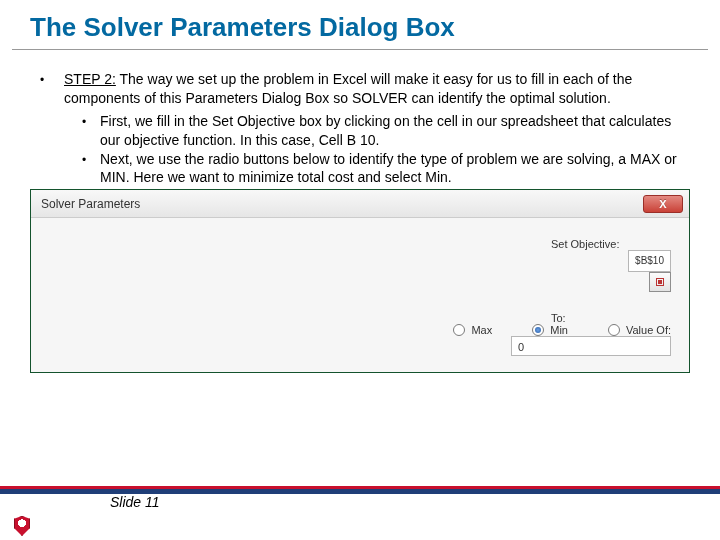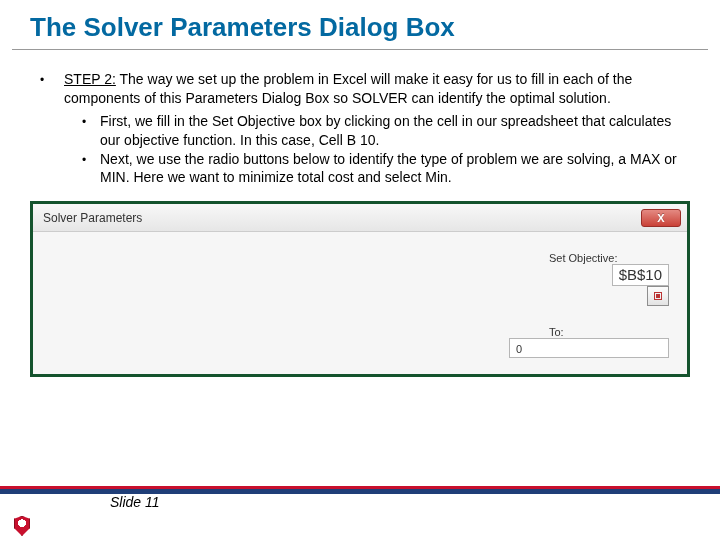--- a/index.html
+++ b/index.html
@@ -32,22 +32,22 @@
   .outer-li { display: flex; }
   .outer-bullet { width: 24px; text-align: left; font-size: 12px; padding-top: 2px; }
   .outer-text { flex: 1; }
   .inner-ul { margin-top: 4px; }
   .inner-li { display: flex; padding-left: 18px; }
   .inner-bullet { width: 18px; text-align: left; font-size: 12px; padding-top: 2px; }
   .inner-text { flex: 1; }
   .bold { font-weight: normal; }
   .under { text-decoration: underline; }
   .dialog-wrap {
-    margin: 14px 30px 0 30px;
-    border: 3px solid #14532d;
+    margin: 2px 30px 0 30px;
+    border: 1px solid #14532d;
     background: #fefefe;
   }
   .dialog-titlebar {
     display: flex;
     align-items: center;
     justify-content: space-between;
     height: 28px;
     padding: 0 6px 0 10px;
     background: linear-gradient(#f8f8f8,#e6e6e6);
     border-bottom: 1px solid #ccc;
@@ -72,21 +72,21 @@
   }
   .row { display: flex; align-items: flex-end; flex-direction: column; }
   .row1 { margin-bottom: 20px; }
   .lbl { width: 120px; }
   .objective-input {
     flex: 1;
     height: 20px;
     border: 1px solid #b6b6b6;
     background: #fff;
     padding: 0 6px;
-    font-size: 15px;
+    font-size: 10px;
     line-height: 20px;
   }
   .picker {
     width: 22px; height: 20px;
     margin-left: 6px;
     border: 1px solid #8e8e8e;
     background: linear-gradient(#fdfdfd,#e3e3e3);
     display: flex; align-items: center; justify-content: center;
   }
   .picker-inner {
@@ -176,20 +176,34 @@
   <div class="dialog-body">
     <div class="row row1">
       <div class="lbl">Set Objective:</div>
       <div class="objective-input">$B$10</div>
       <div class="picker">
           <div class="picker-inner"></div>
         </div>
     </div>
     <div class="row">
       <div class="lbl">To:</div>
+      <div class="radio-group">
+        <div class="radio-item">
+          <span class="radio"></span>
+          <span>Max</span>
+        </div>
+        <div class="radio-item">
+          <span class="radio checked"></span>
+          <span>Min</span>
+        </div>
+        <div class="radio-item">
+          <span class="radio"></span>
+          <span>Value Of:</span>
+        </div>
+      </div>
       <div class="valueof-input">0</div>
     </div>
   </div>
 </div>
 
 <div class="footer-bar"></div>
 <div class="slide-number">Slide 11</div>
 <div class="logo-row">
   <div class="shield"></div>
 </div>

